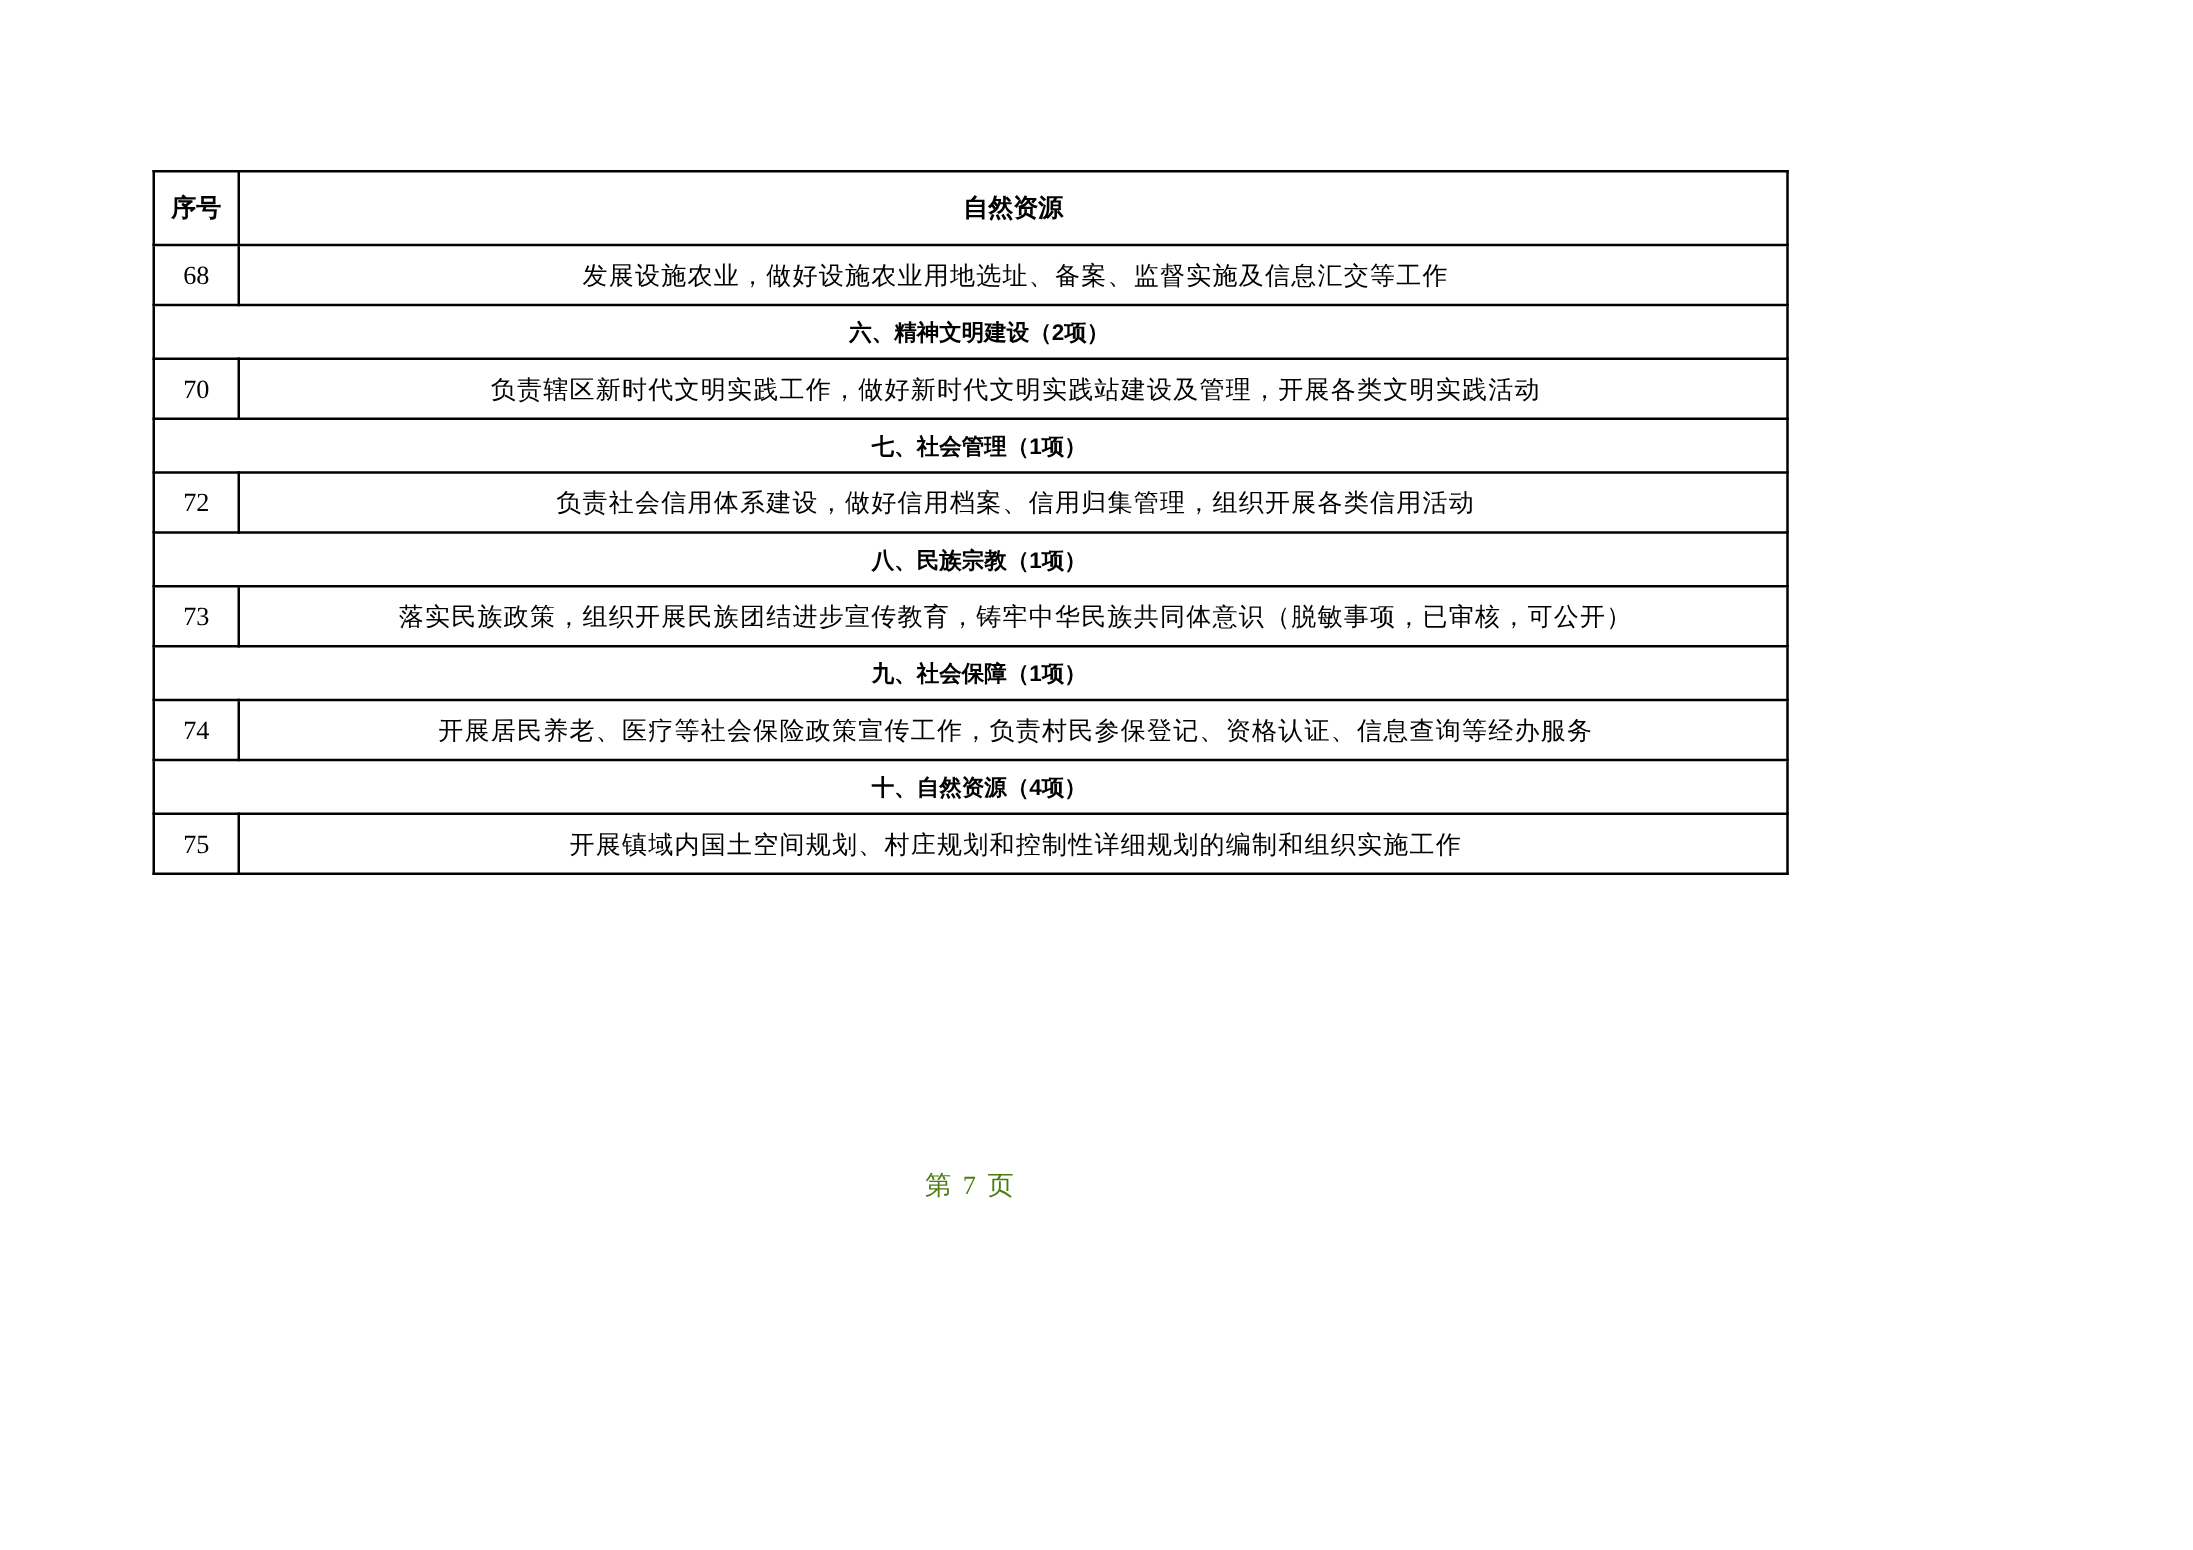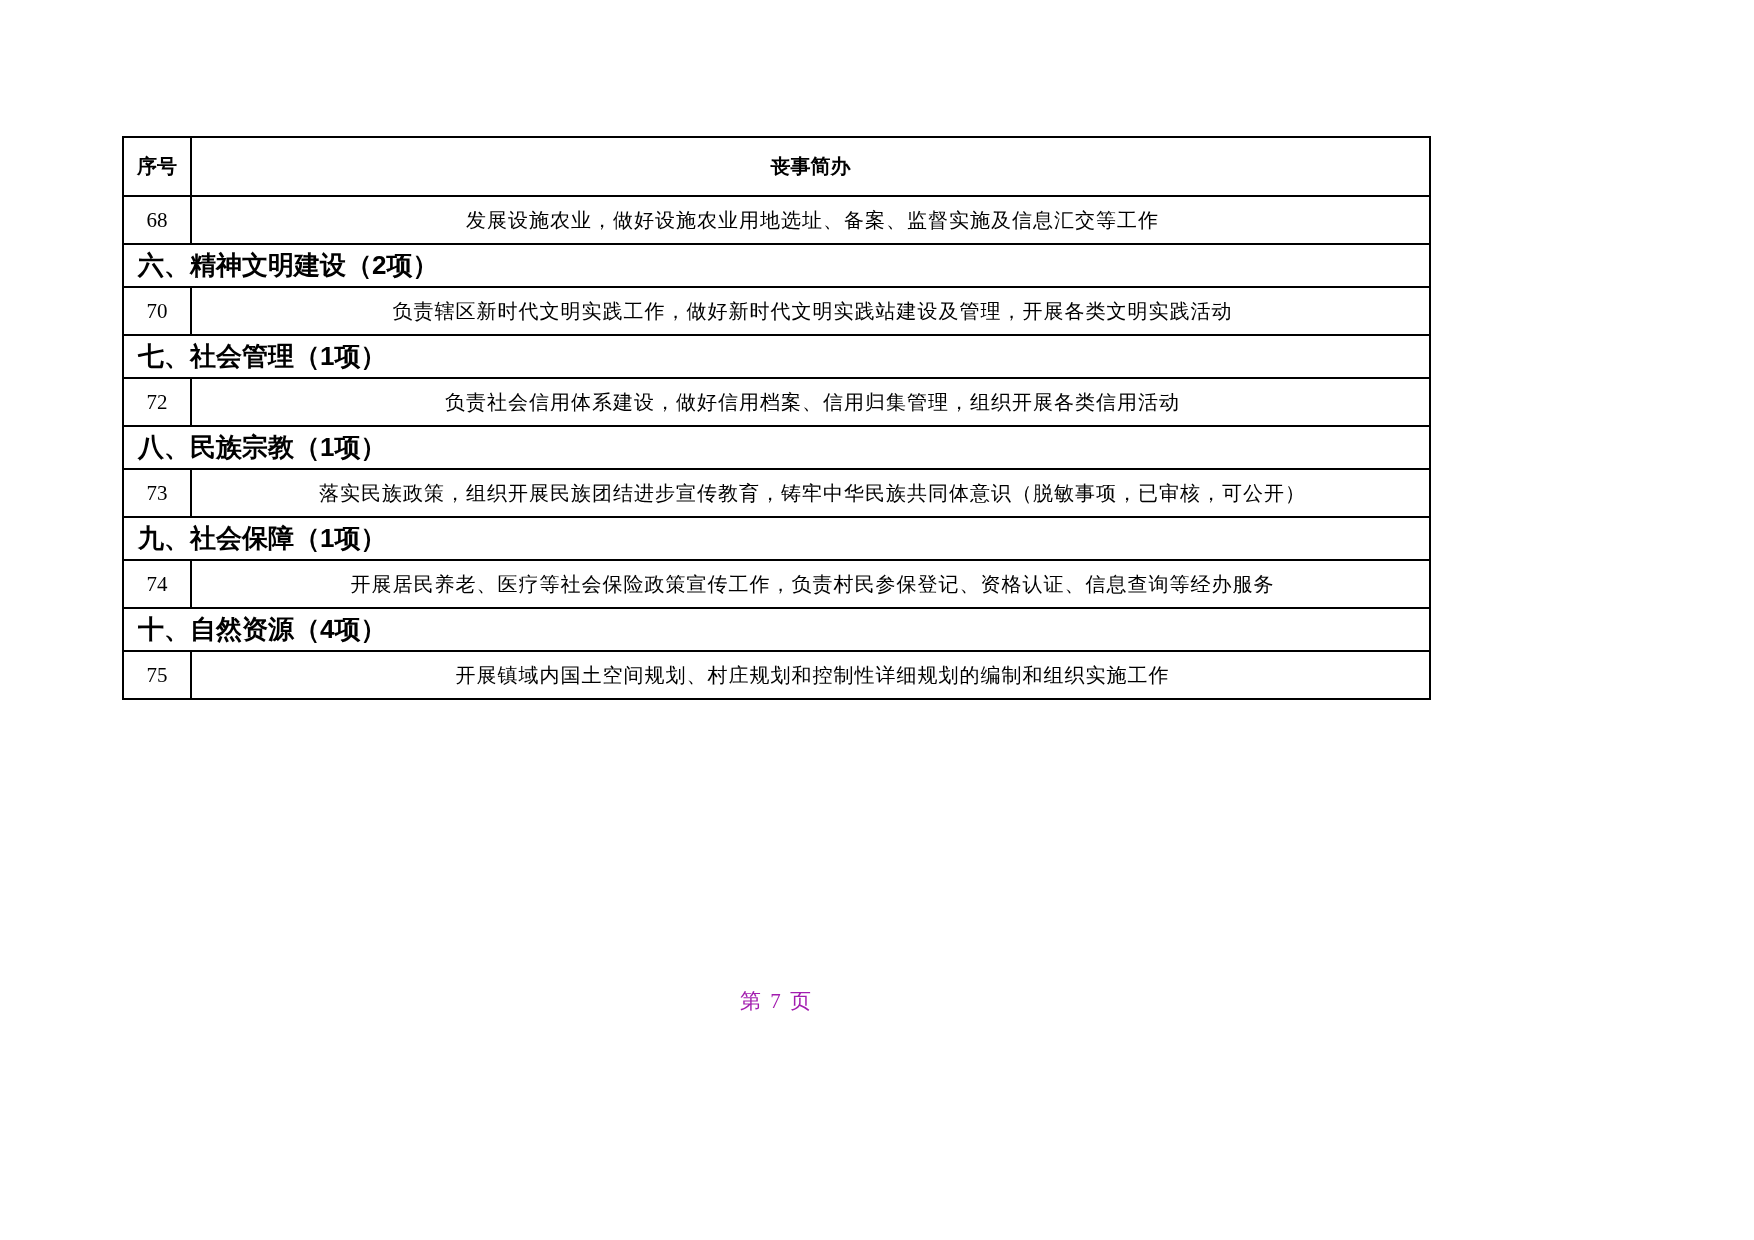--- a/index.html
+++ b/index.html
@@ -57,46 +57,46 @@
     text-align: center;
     padding-left: 14px;
     padding-right: 10px;
   }
   .section-row {
     height: 43px;
   }
   .section-row td {
     font-family: "Liberation Sans", sans-serif;
     font-weight: bold;
-    font-size: 26px;
-    text-align: left;
+    font-size: 18px;
+    text-align: center;
     padding-left: 14px;
   }
   .page-footer {
     position: absolute;
     left: 122px;
-    top: 987px;
+    top: 934px;
     width: 1309px;
     text-align: center;
     font-family: "Liberation Serif", serif;
     font-size: 21px;
     letter-spacing: 2px;
-    color: #a21caf;
+    color: #4d7c0f;
   }
 </style>
 </head>
 <body>
 
 <div class="page">
 
   <table class="doc-table">
     <thead>
       <tr>
         <th class="col-no">序号</th>
-        <th class="col-name">丧事简办</th>
+        <th class="col-name">自然资源</th>
       </tr>
     </thead>
     <tbody id="table-body">
         <tr class="item-row">
           <td class="col-no">68</td>
           <td class="col-text">发展设施农业，做好设施农业用地选址、备案、监督实施及信息汇交等工作</td>
         </tr>
         <tr class="section-row">
           <td colspan="2">六、精神文明建设（2项）</td>
         </tr>

